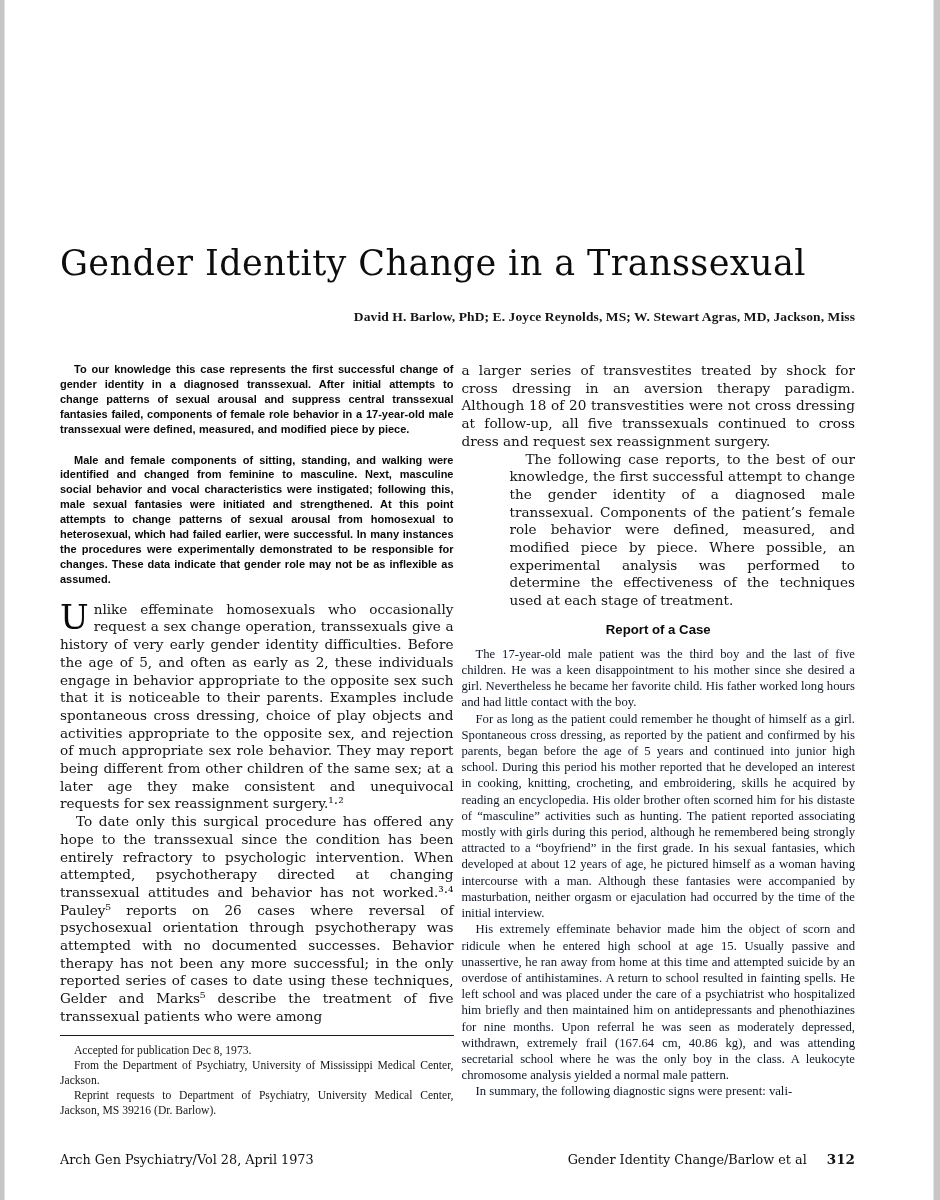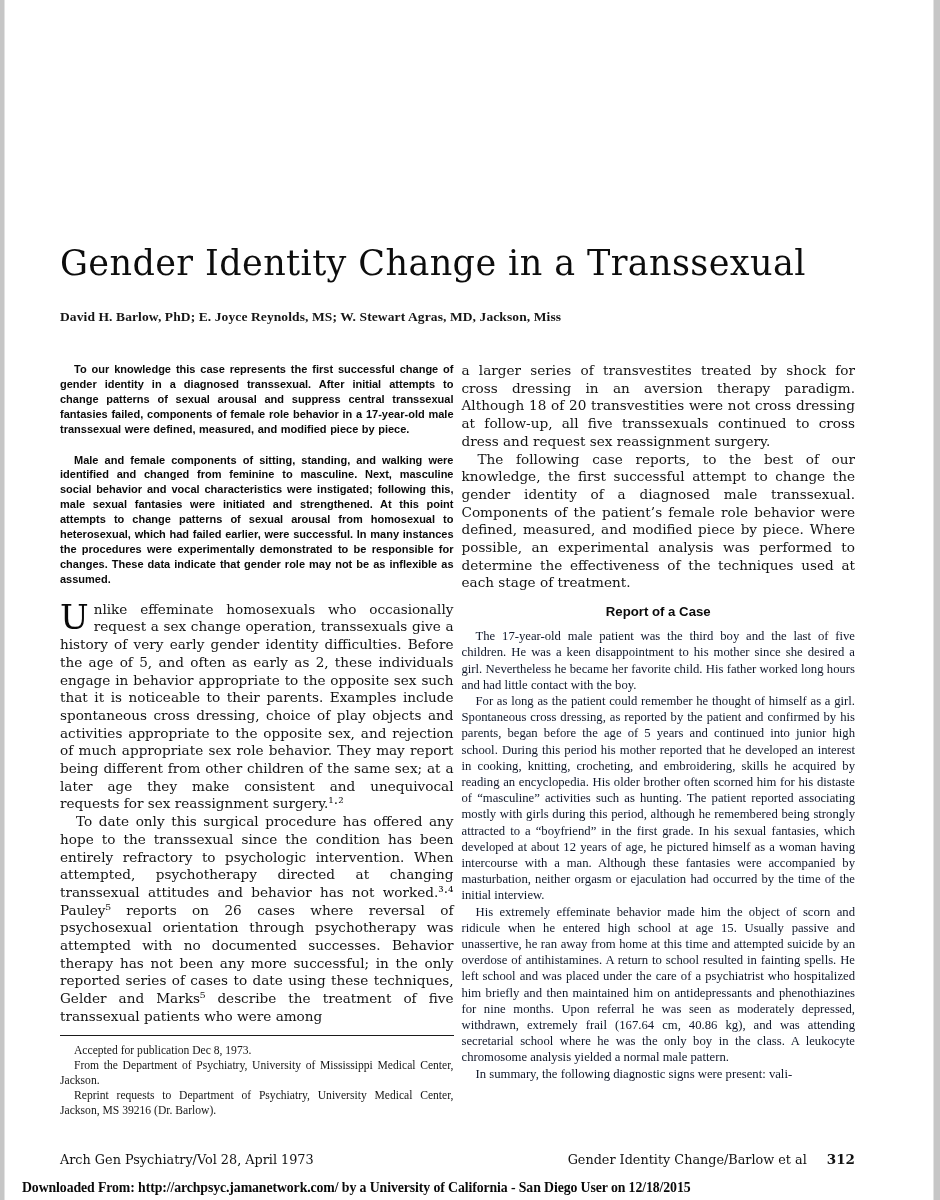--- a/index.html
+++ b/index.html
@@ -40,20 +40,21 @@
     color: #0d0d0d;
     white-space: nowrap;
   }
   .article-byline {
     margin-top: 26px;
     font-family: "Liberation Serif", serif;
     font-weight: bold;
     font-size: 13.5px;
     letter-spacing: 0.1px;
     color: #161616;
+    text-align: right;
   }
 
   .columns {
     position: absolute;
     left: 60px;
     top: 362px;
     width: 795px;
     height: 782px;
     display: flex;
     gap: 8px;
@@ -115,21 +116,21 @@
 
   
   .right-col .body-text {
     margin: 0;
     font-family: "DejaVu Serif", serif;
     font-size: 13.6px;
     line-height: 17.7px;
     text-align: justify;
     color: #131313;
   }
-  .right-col .body-text.indent { text-indent: 16px; }
+  .right-col .body-text.indent { text-indent: 16px; margin-left: 48px; }
   .case-heading {
     margin: 12px 0 9px 0;
     font-family: "Liberation Sans", sans-serif;
     font-weight: bold;
     font-size: 13.2px;
     text-align: center;
     color: #0a0a0a;
   }
   .case-text {
     margin: 0;
@@ -213,14 +214,13 @@
   </div>
 
   <div class="page-footer">
     <span>Arch Gen Psychiatry/Vol 28, April 1973</span>
     <span class="footer-right">
       <span>Gender Identity Change/Barlow et al</span>
       <span class="footer-page-number">312</span>
     </span>
   </div>
 
-  <div class="download-notice">Downloaded From: http://archpsyc.jamanetwork.com/ by a University of California - San Diego User  on 12/18/2015</div>
 </div>
 
 </body></html>

